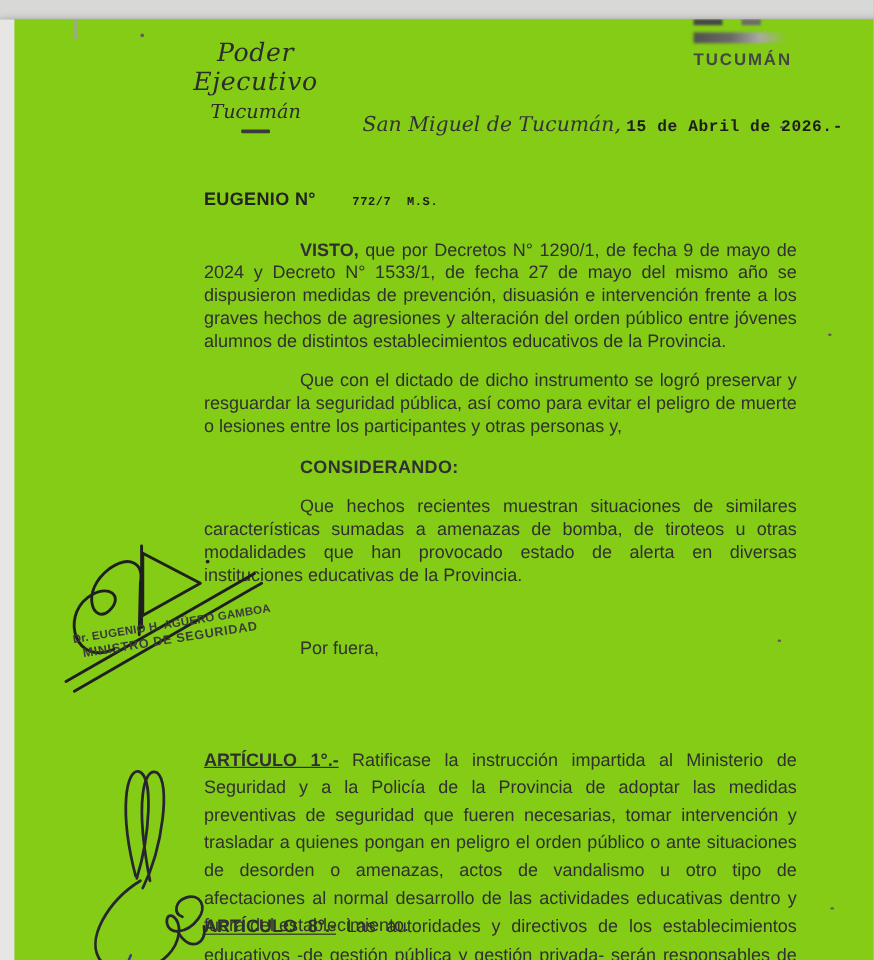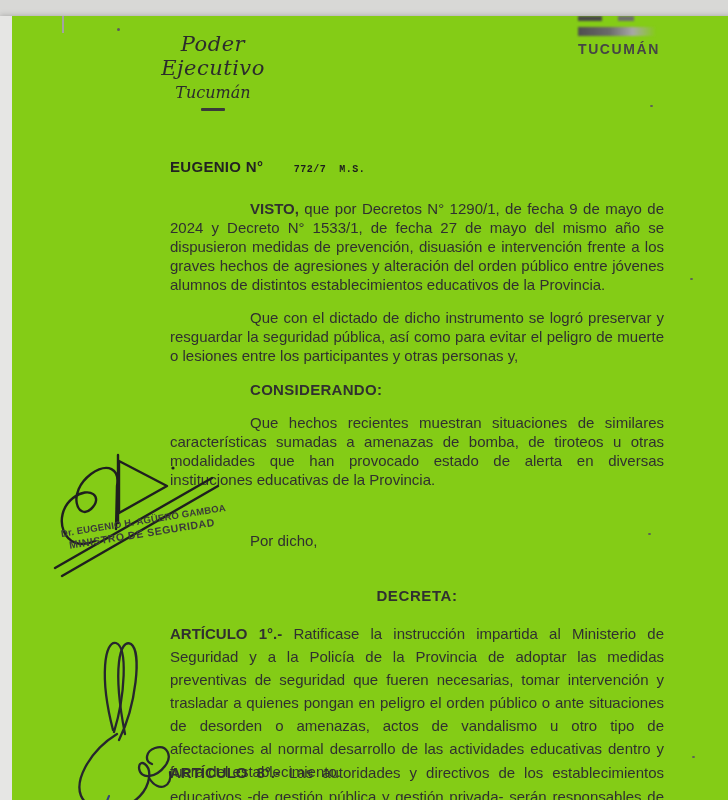--- a/index.html
+++ b/index.html
@@ -44,21 +44,21 @@
 
   
   .decree-line{position:absolute;left:170px;top:142px;white-space:nowrap;}
   .decree-label{font-weight:bold;font-size:15px;letter-spacing:.3px;color:#222;}
   .decree-number{margin-left:26px;font-family:"Liberation Mono",monospace;font-weight:bold;font-size:10px;color:#1d1d1d;white-space:pre;letter-spacing:.5px;}
 
   
   .body-col{position:absolute;left:170px;width:494px;font-size:15px;line-height:19px;text-align:justify;color:#303030;}
   .indent{text-indent:80px;}
   .lead{font-weight:bold;}
-  .art-lead{font-weight:bold;}
+  .art-lead{font-weight:bold;text-decoration:underline;}
   .center{text-align:center;font-weight:bold;}
   .pos-visto{top:183px;}
   .pos-p2{top:292px;}
   .pos-considerando{top:364px;left:250px;width:240px;font-weight:bold;letter-spacing:.3px;}
   .pos-p3{top:397px;}
   .pos-p4{top:474px;}
   .pos-porello{top:515px;left:250px;width:200px;}
   .pos-governor{top:546px;letter-spacing:.2px;}
   .pos-decreta{top:570px;letter-spacing:.6px;}
   .pos-art1{top:606px;line-height:23px;}
@@ -96,20 +96,24 @@
 
   <div class="brand-block">
     <div class="smudge-row1">
       <div class="smudge-a"></div>
       <div class="smudge-b"></div>
     </div>
     <div class="smudge-row2"></div>
     <div class="brand-name">TUCUMÁN</div>
   </div>
 
+  <div class="dateline">
+    <span class="place-script">San Miguel de Tucumán,</span>
+    <span class="typed">15 de Abril de 2026.-</span>
+  </div>
 
   <div class="decree-line">
     <span class="decree-label">EUGENIO N°</span>
     <span class="decree-number">772/7  M.S.</span>
   </div>
 
   <div class="body-col indent pos-visto">
     <span class="lead">VISTO,</span><span> que por Decretos N° 1290/1, de fecha 9 de mayo de 2024 y Decreto N° 1533/1, de fecha 27 de mayo del mismo año se dispusieron medidas de prevención, disuasión e intervención frente a los graves hechos de agresiones y alteración del orden público entre jóvenes alumnos de distintos establecimientos educativos de la Provincia.</span>
   </div>
 
@@ -117,23 +121,22 @@
     <span>Que con el dictado de dicho instrumento se logró preservar y resguardar la seguridad pública, así como para evitar el peligro de muerte o lesiones entre los participantes y otras personas y,</span>
   </div>
 
   <div class="body-col indent pos-p3">
     <span>Que hechos recientes muestran situaciones de similares características sumadas a amenazas de bomba, de tiroteos u otras modalidades que han provocado estado de alerta en diversas instituciones educativas de la Provincia.</span>
   </div>
 
   <div class="body-col pos-considerando" style="text-align:left;">CONSIDERANDO:</div>
 
 
-  <div class="body-col pos-porello" style="text-align:left;">Por dicho,</div>
+  <div class="body-col pos-porello" style="text-align:left;">Por fuera,</div>
 
-  <div class="body-col center pos-decreta">DECRETA:</div>
 
   <div class="body-col pos-art1">
     <span class="art-lead">ARTÍCULO 1°.-</span><span> Ratificase la instrucción impartida al Ministerio de Seguridad y a la Policía de la Provincia de adoptar las medidas preventivas de seguridad que fueren necesarias, tomar intervención y trasladar a quienes pongan en peligro el orden público o ante situaciones de desorden o amenazas, actos de vandalismo u otro tipo de afectaciones al normal desarrollo de las actividades educativas dentro y fuera del establecimiento.</span>
   </div>
 
   <div class="body-col pos-art2">
     <span class="art-lead">ARTÍCULO 8°.-</span><span> Las autoridades y directivos de los establecimientos educativos -de gestión pública y gestión privada- serán responsables de la preservación y cuidado de sus alumnos y en caso de incumplimiento de tal obligación podrá hacérselos pasibles</span>
   </div>
 
   <svg class="sig" style="left:45px;top:425px;" width="180" height="150" viewBox="0 0 180 150" aria-hidden="true">

